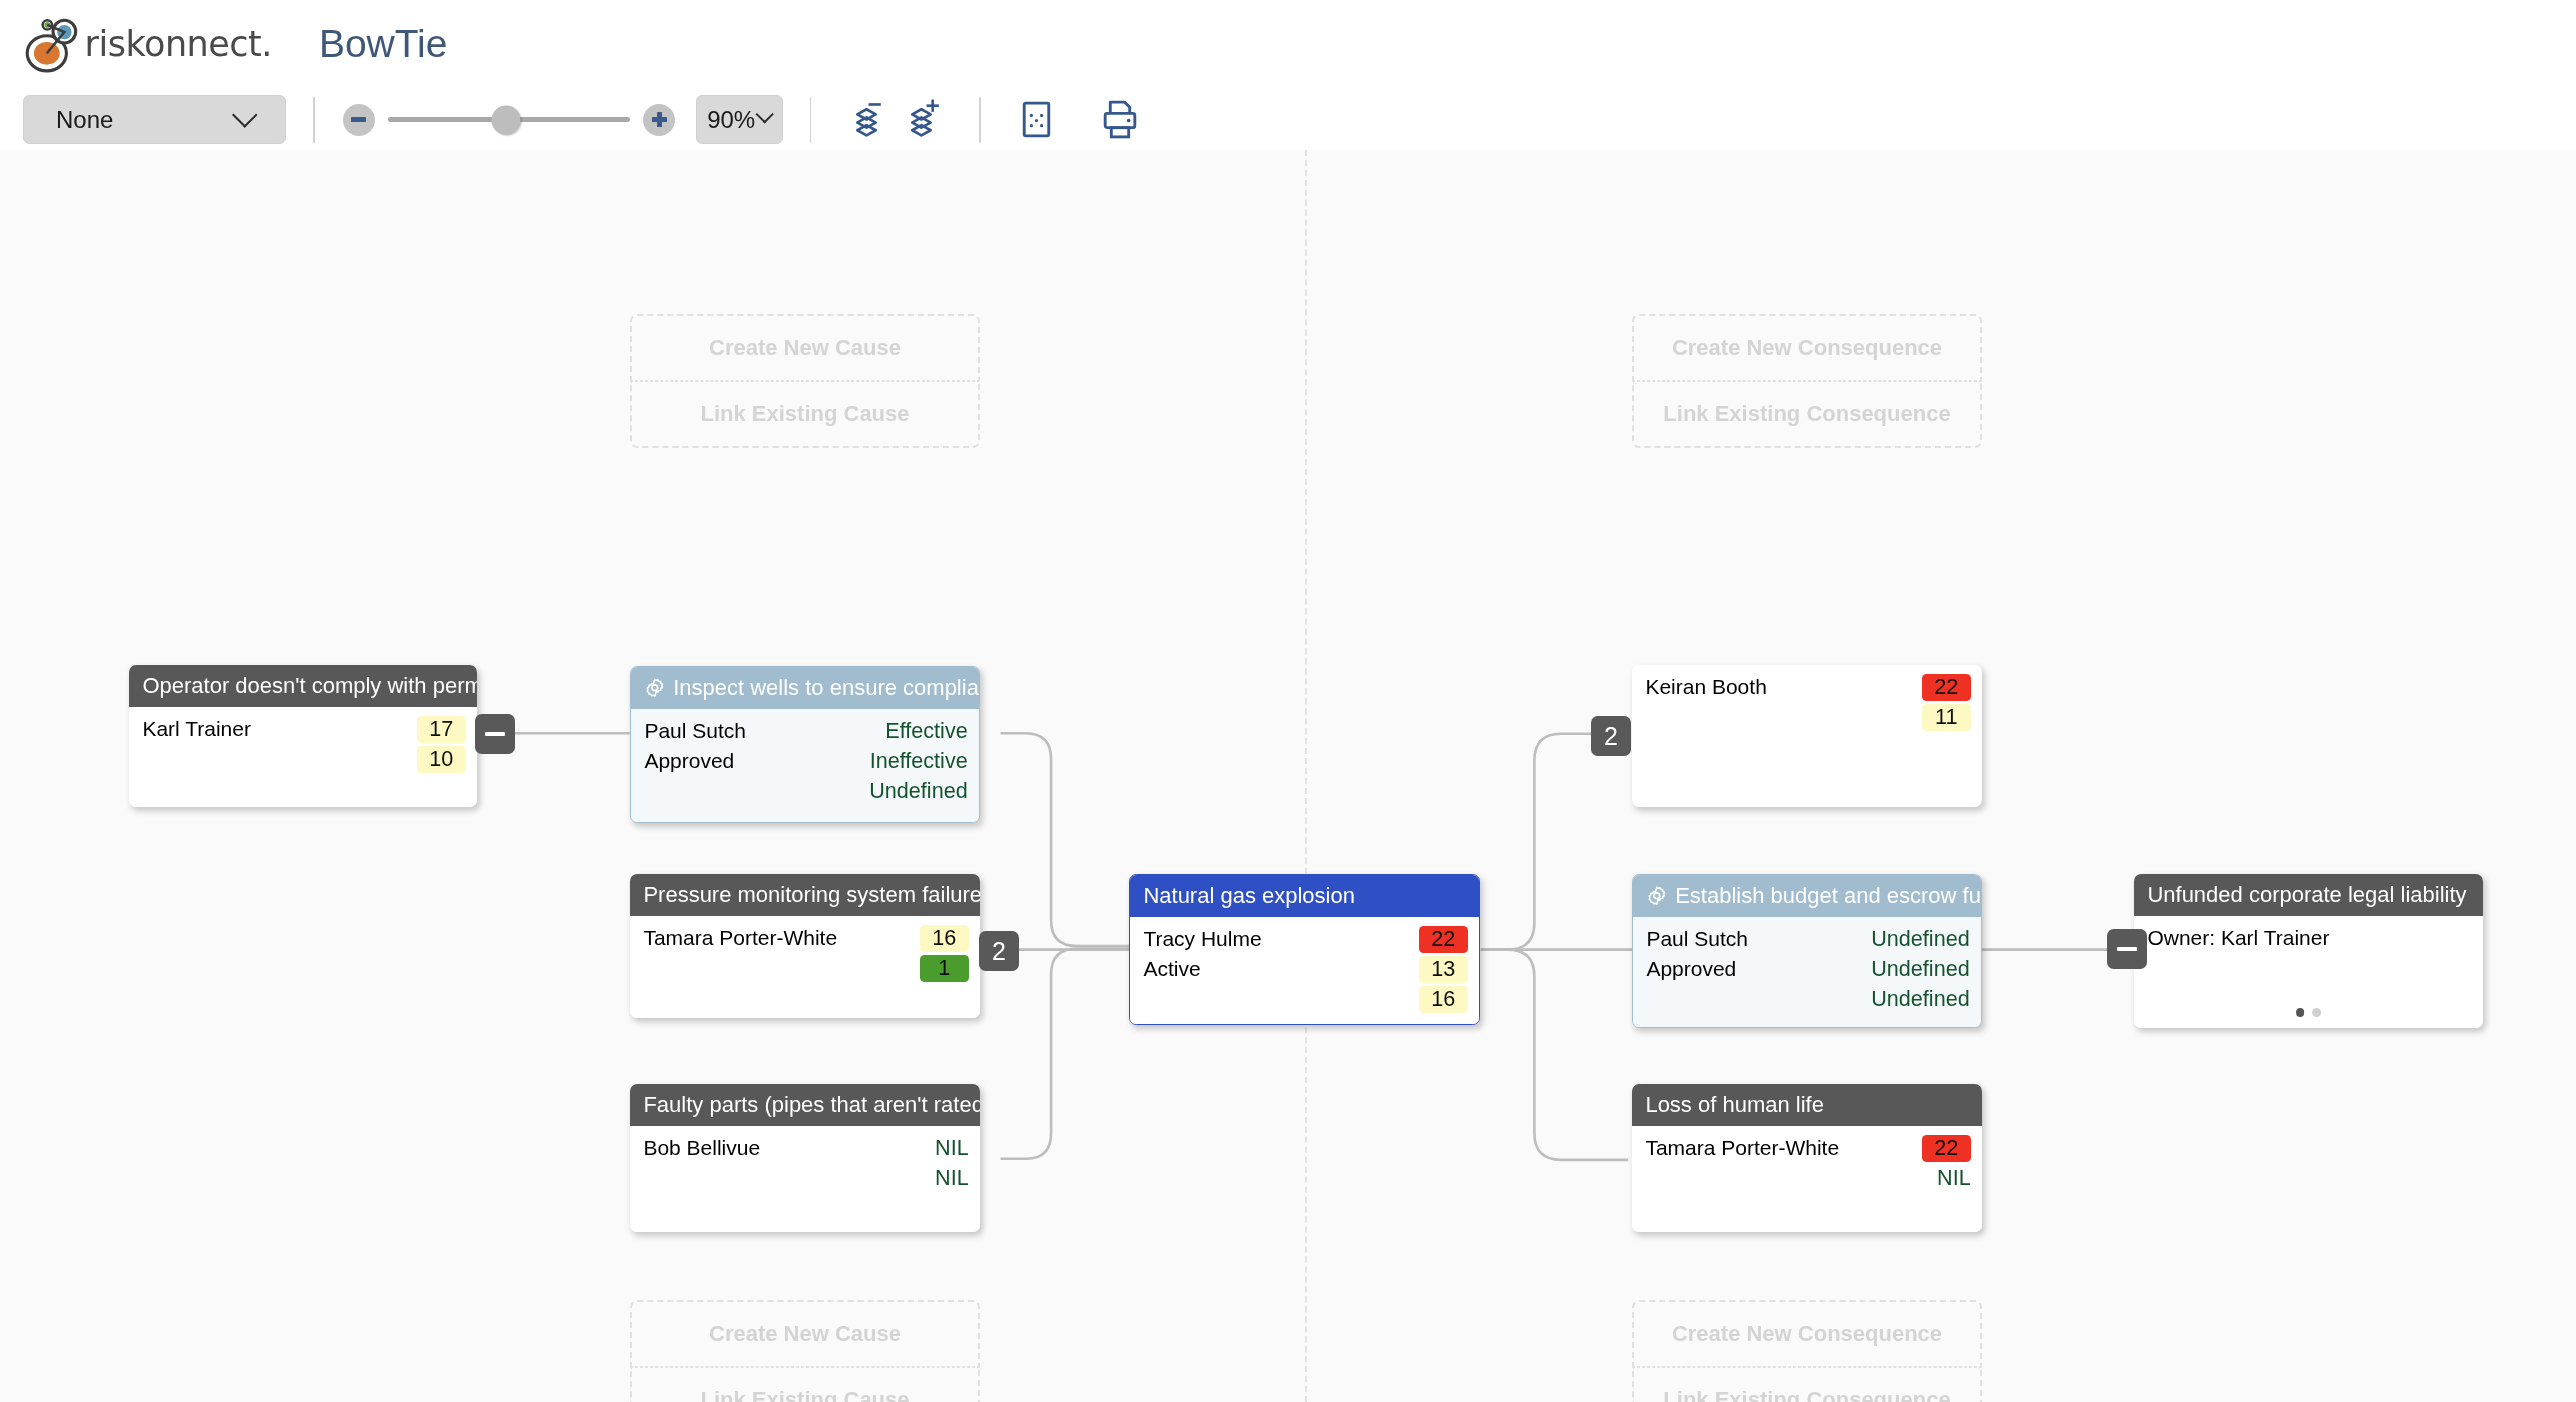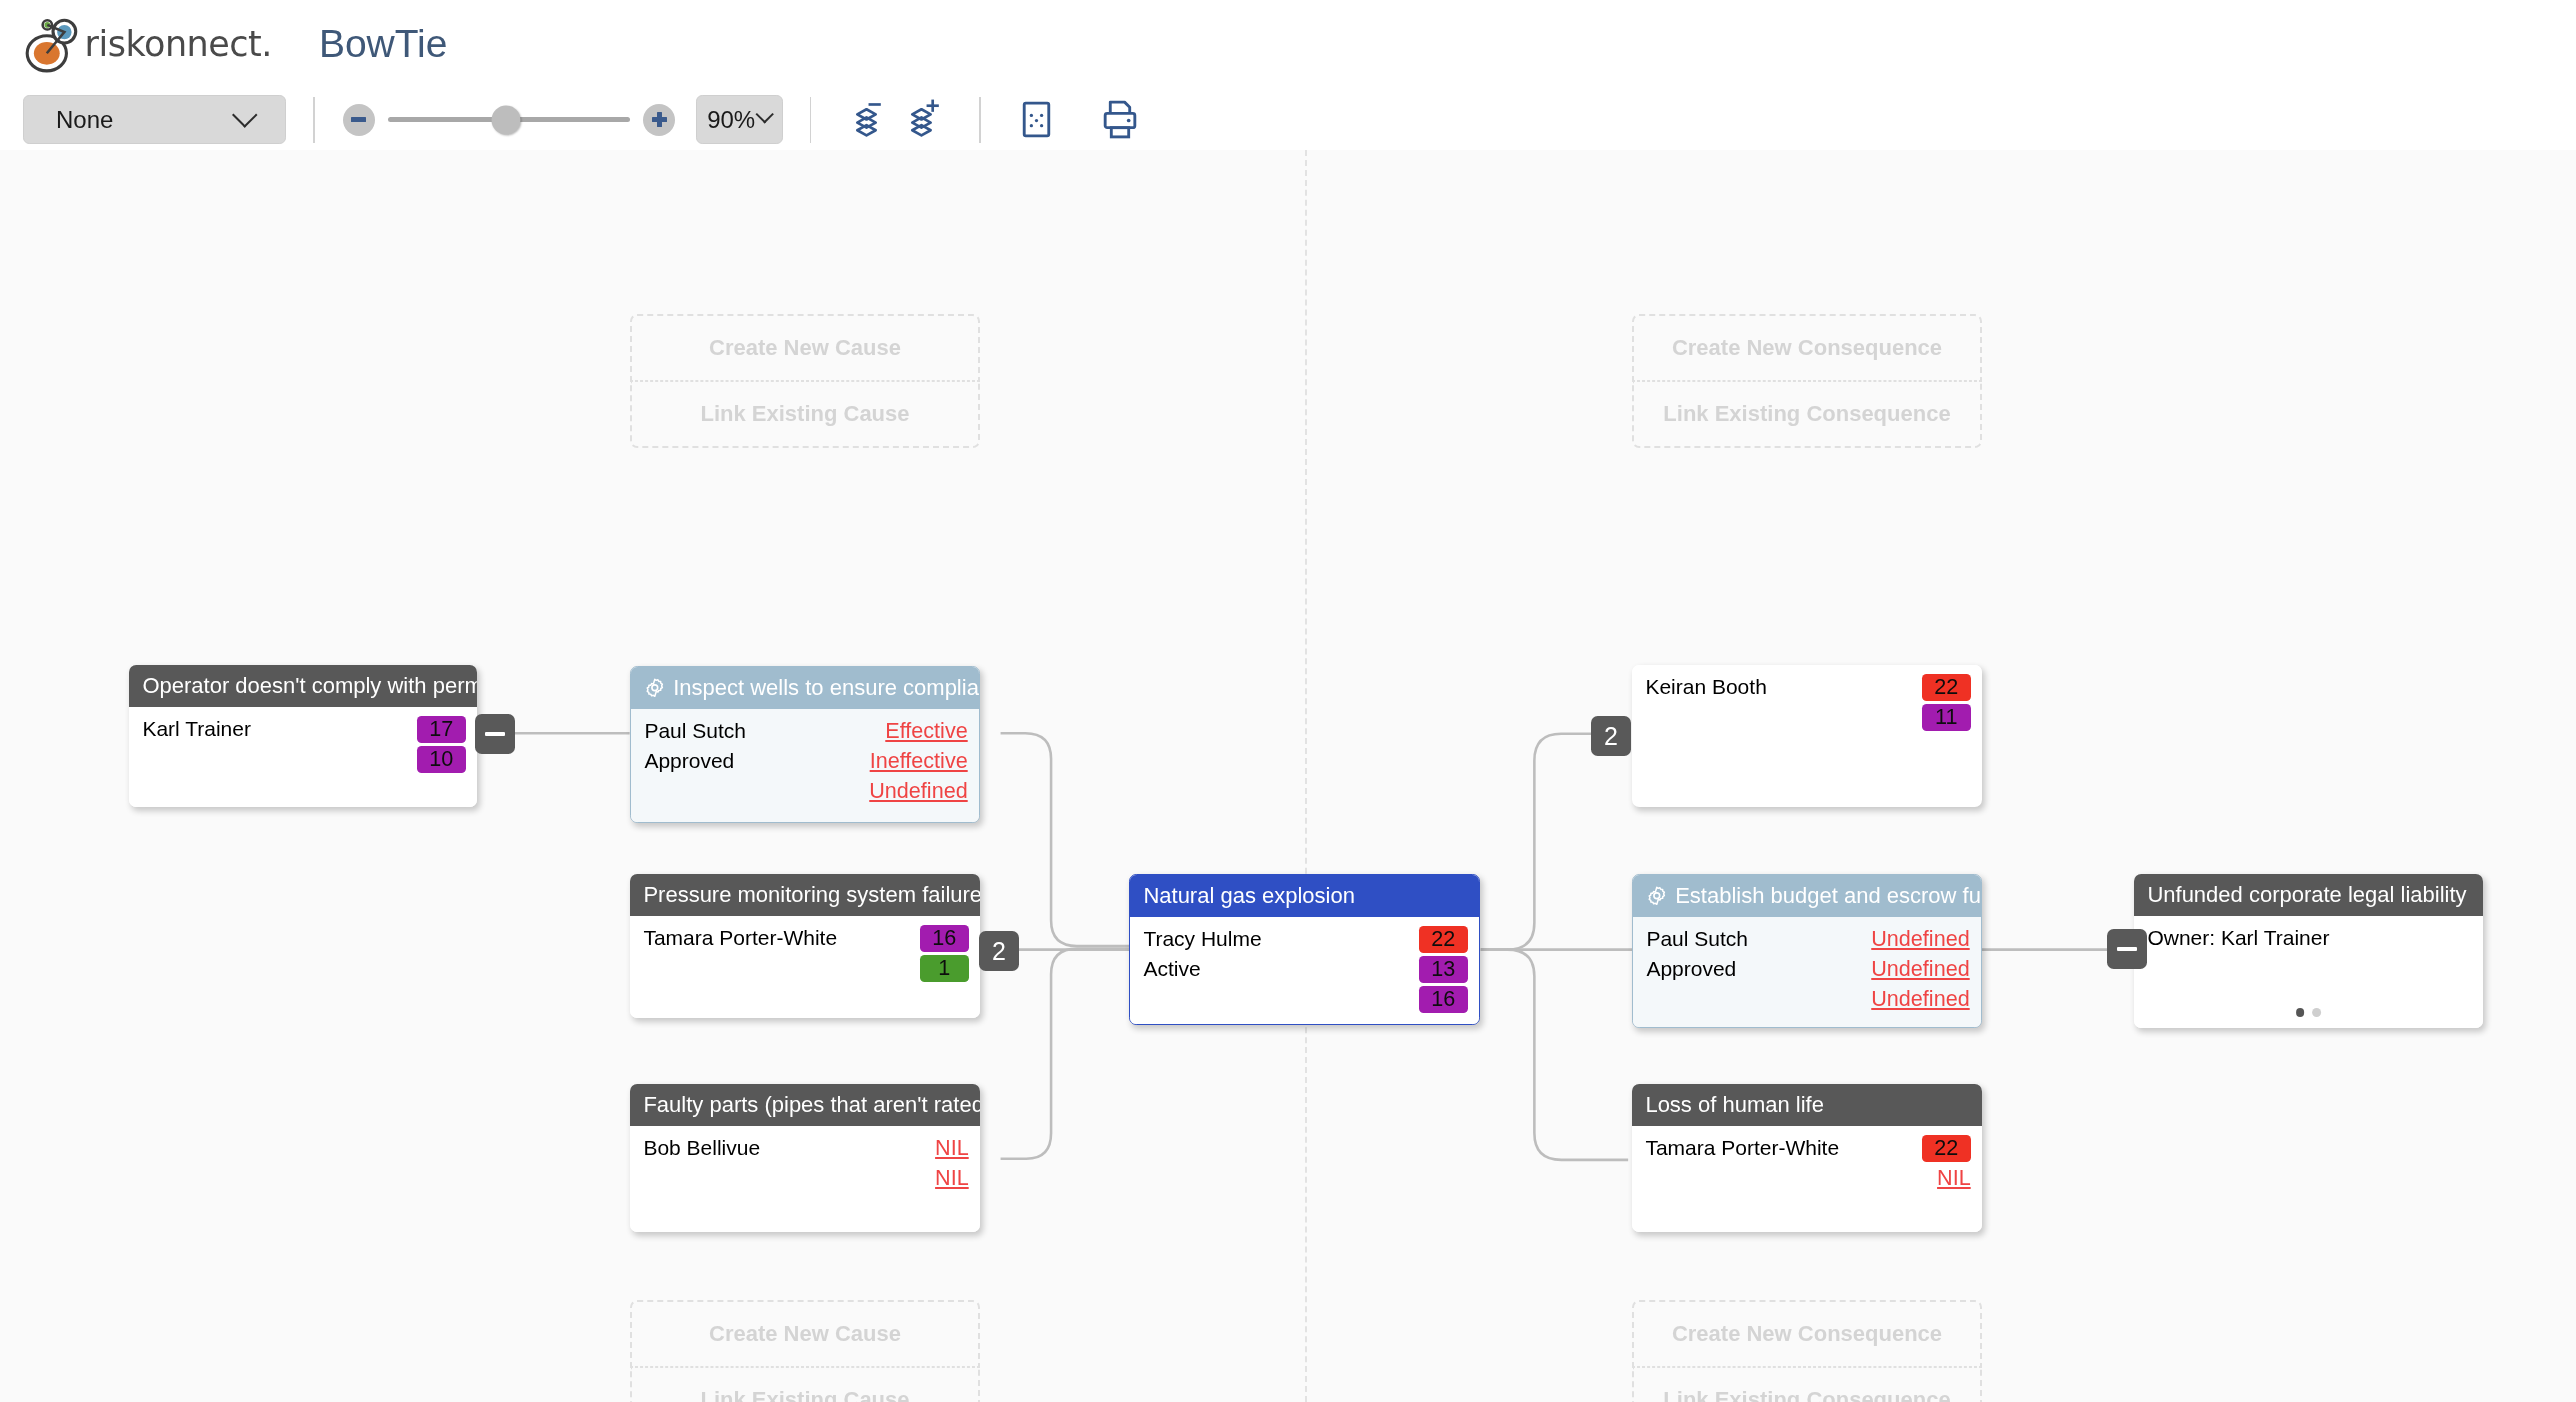--- a/index.html
+++ b/index.html
@@ -149,24 +149,24 @@
     padding: 0 11.3px 0 13.4px;
   }
   .nrow-label { font-size: 21px; color: #000000; flex: 1; white-space: nowrap; }
   .pill {
     min-width: 49px; height: 27px;
     border-radius: 4.6px;
     display: flex; align-items: center; justify-content: center;
     font-size: 21.6px; color: #0d0d0d;
     padding: 0 8.2px;
   }
-  .pill.yellow { background: #a21caf; }
+  .pill.yellow { background: #fef9c3; }
   .pill.red    { background: #ef3124; }
   .pill.green  { background: #4a9c2d; }
-  .txtval { font-size: 21.6px; color: #ef4444; text-decoration: underline; }
+  .txtval { font-size: 21.6px; color: #14532d; }
   .gear-icon { margin-right: 7.2px; flex: 0 0 auto; display: block; }
   .dots {
     position: absolute; bottom: 11.3px; left: 50%;
     transform: translateX(-50%);
     display: flex; gap: 8.2px;
   }
   .dot { width: 8.8px; height: 8.8px; border-radius: 50%; }
   .dot.on  { background: #555555; }
   .dot.off { background: #cfcfcf; }
 

